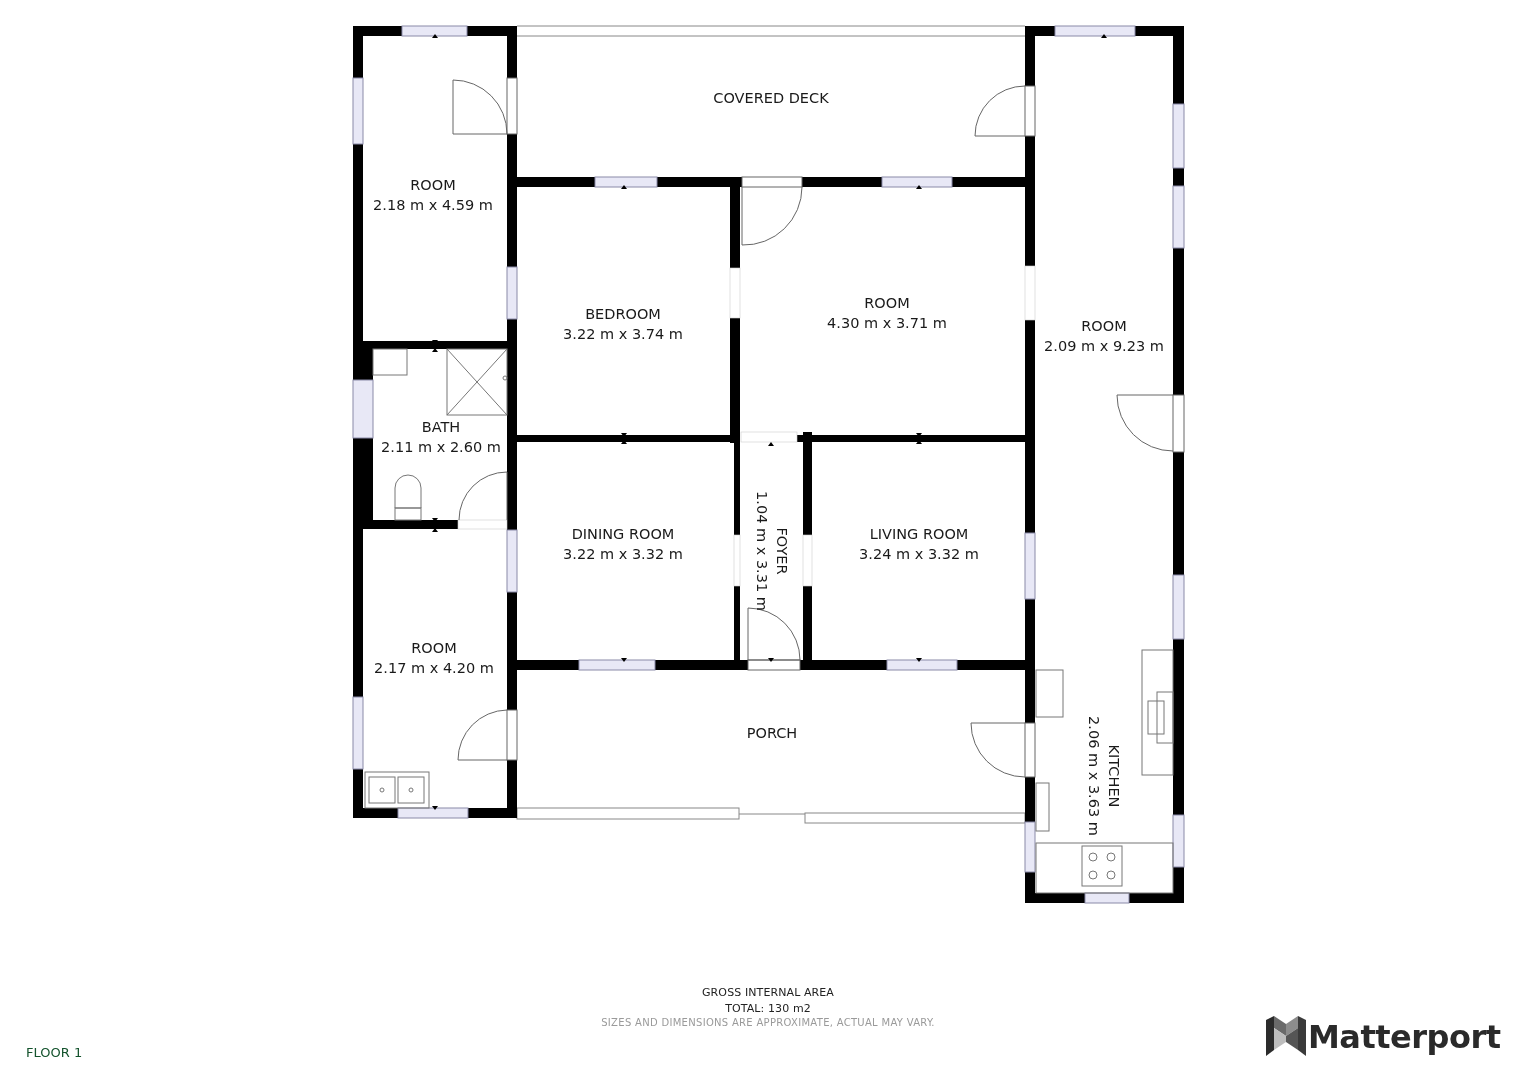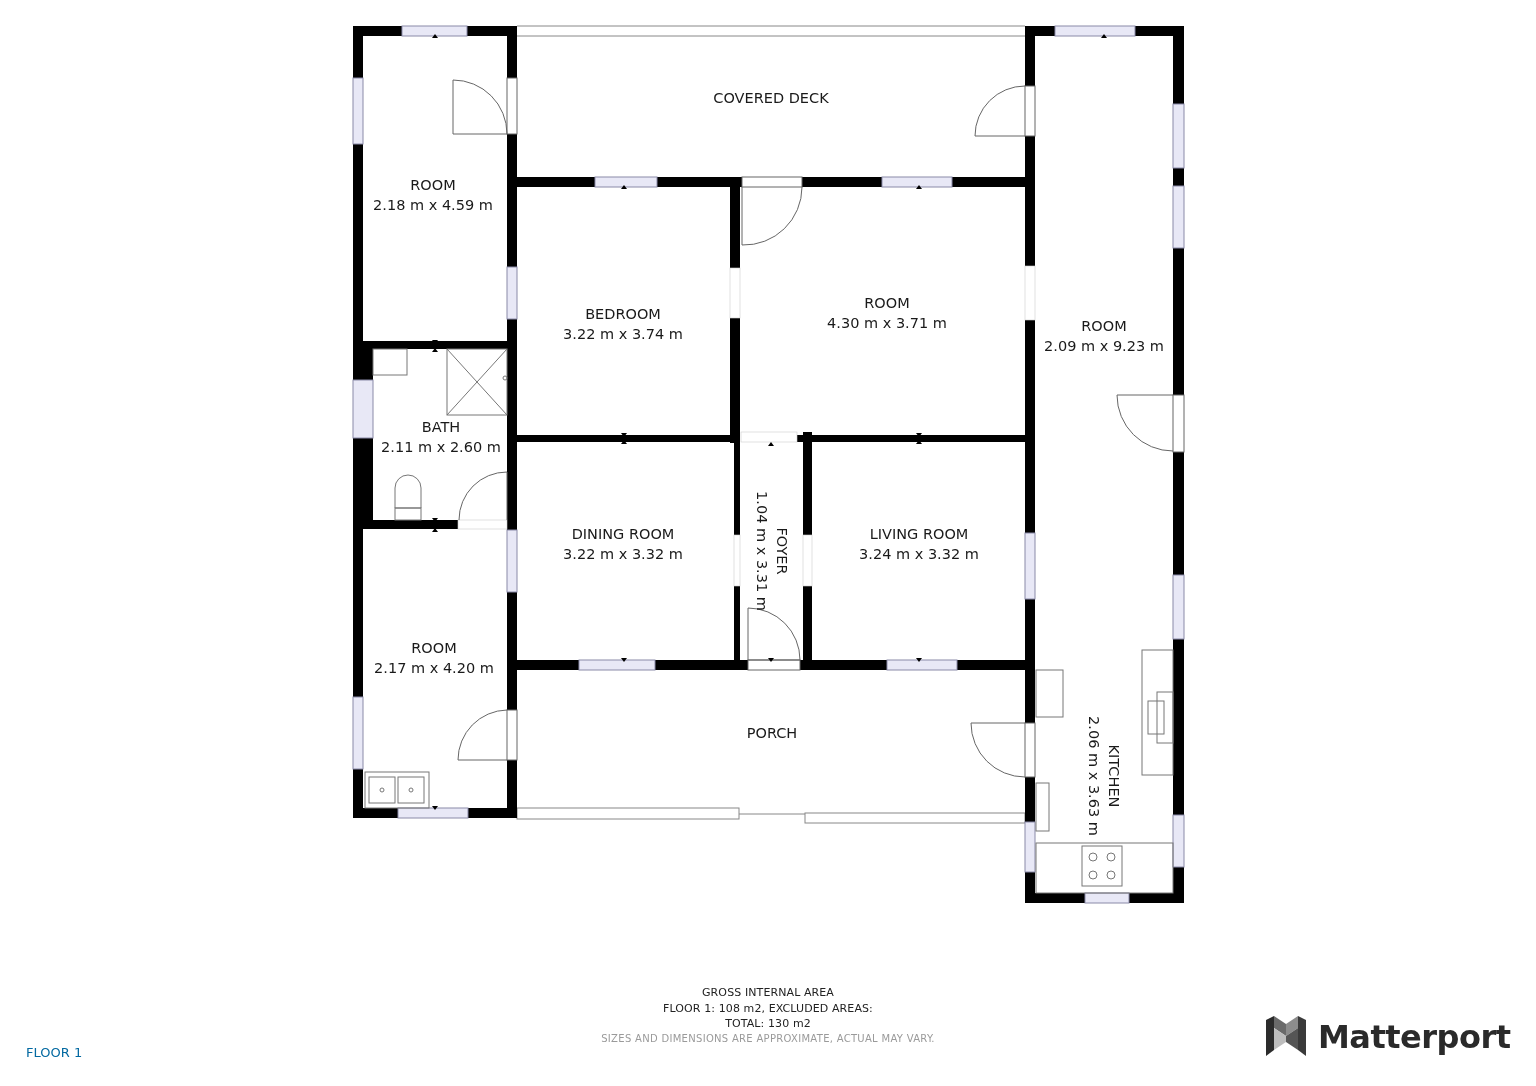--- a/index.html
+++ b/index.html
@@ -2,22 +2,22 @@
 <html><head>
 <meta charset="utf-8">
 <style>
   html, body { margin:0; padding:0; background:#ffffff; }
   body { width:1536px; height:1086px; position:relative; overflow:hidden; font-family:"DejaVu Sans", sans-serif; }
   #plan { position:absolute; left:0; top:0; }
   .room-name, .room-dim { font-family:"DejaVu Sans", sans-serif; fill:#1a1a1a; font-size:14.5px; text-anchor:middle; }
   .footer { position:absolute; left:0; width:1536px; top:985px; text-align:center; font-family:"DejaVu Sans", sans-serif; }
   .footer .line { font-size:11px; color:#222; line-height:15.5px; letter-spacing:0.1px; }
   .footer .disclaimer { font-size:10px; color:#9a9a9a; line-height:14px; letter-spacing:0.3px; }
-  .floor-label { position:absolute; left:26px; top:1045px; font-size:13px; color:#0369a1; font-family:"DejaVu Sans", sans-serif; }
-  .brand { position:absolute; left:1264px; top:1016px; display:flex; align-items:center; gap:10px; }
+  .floor-label { position:absolute; left:26px; top:1045px; font-size:13px; color:#14532d; font-family:"DejaVu Sans", sans-serif; }
+  .brand { position:absolute; left:1264px; top:1016px; display:flex; align-items:center; }
   .brand-name { font-family:"DejaVu Sans", sans-serif; font-weight:bold; font-size:32px; color:#2a2a2a; letter-spacing:-0.5px; }
 </style>
 </head>
 <body>
 
 <svg id="plan" width="1536" height="1086" viewBox="0 0 1536 1086" xmlns="http://www.w3.org/2000/svg">
 
   <g fill="#ffffff">
     <rect x="363" y="35" width="144" height="307"></rect>
     <rect x="517" y="36" width="508" height="141"></rect>
@@ -233,21 +233,20 @@
 
     <g transform="translate(1104,776) rotate(90)">
       <text class="room-name" x="0" y="-5">KITCHEN</text>
       <text class="room-dim" x="0" y="15">2.06 m x 3.63 m</text>
     </g>
   </g>
 </svg>
 
 <div class="footer">
   <div class="line">GROSS INTERNAL AREA</div>
-  <div class="line">FLOOR 1: 108 m2, EXCLUDED AREAS:</div>
   <div class="line">TOTAL: 130 m2</div>
   <div class="disclaimer">SIZES AND DIMENSIONS ARE APPROXIMATE, ACTUAL MAY VARY.</div>
 </div>
 
 <div class="floor-label">FLOOR 1</div>
 
 <div class="brand">
   <svg width="44" height="42" viewBox="0 0 44 42">
     <polygon points="2,4 10,0 10,34 2,40" fill="#2b2b2b"></polygon>
     <polygon points="10,0 22,8 22,20 10,12" fill="#6a6a6a"></polygon>

